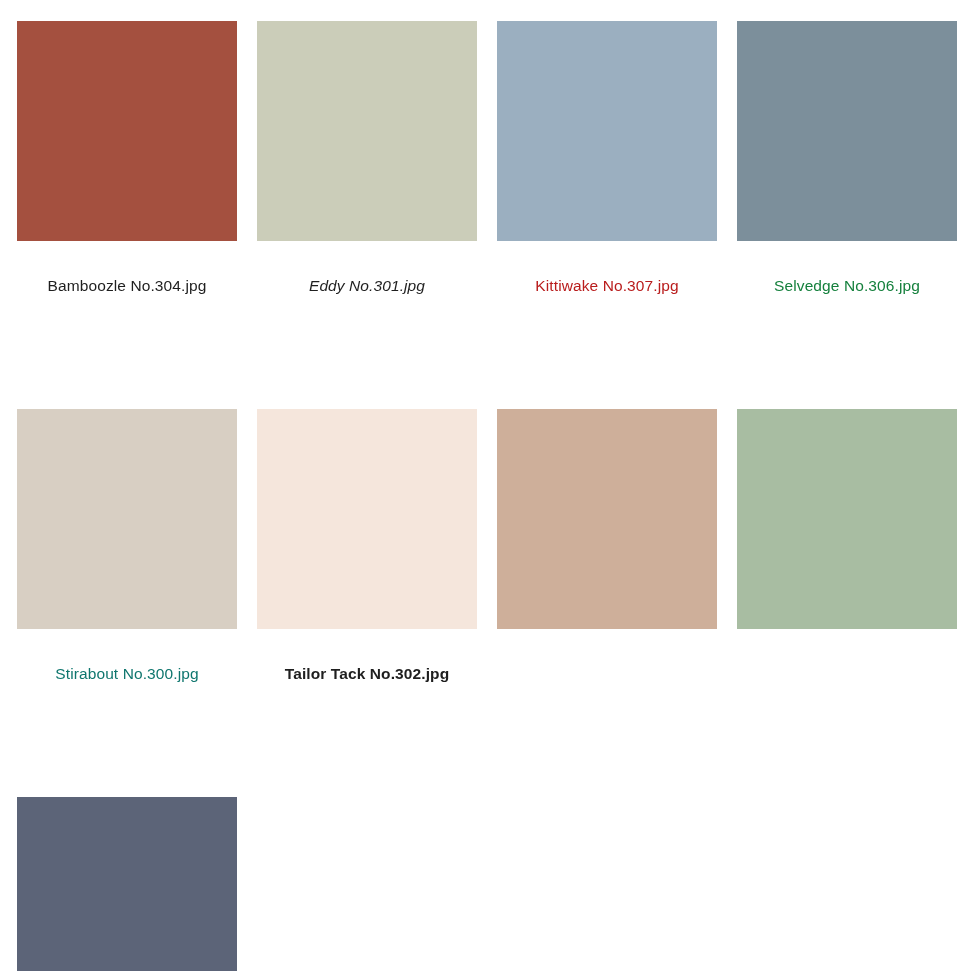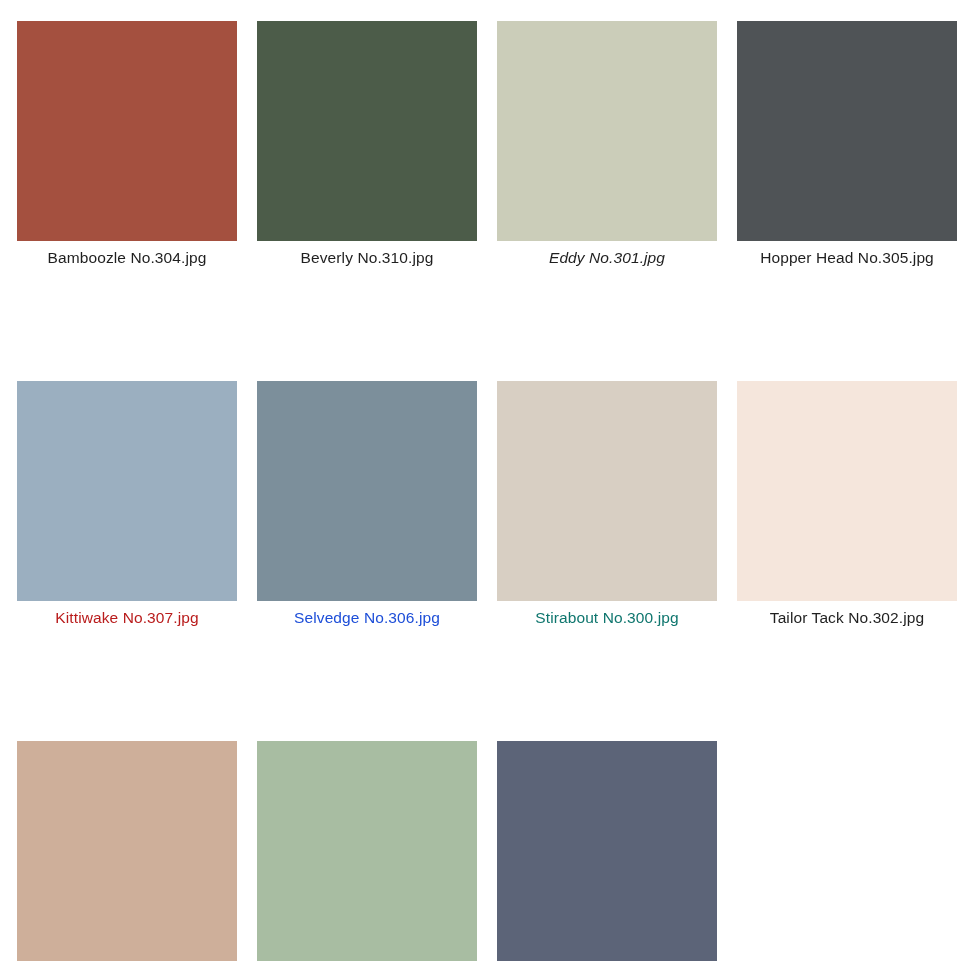--- a/index.html
+++ b/index.html
@@ -42,74 +42,66 @@
   }
 
   .swatch {
     width: 220px;
     height: 220px;
     display: block;
     background: #cccccc;
   }
 
   .caption {
-    margin-top: 8px;
+    margin-top: 36px;
     font-size: 15.5px;
     line-height: 18px;
     color: #1f1f1f;
     letter-spacing: 0.1px;
     text-align: right;
     white-space: nowrap;
     font-family: "Liberation Sans", sans-serif;
   }
 </style>
 </head>
 <body style="background-color: rgb(255, 255, 255);">
 
 <div id="gallery">
   <div class="grid">
 
     <div class="cell">
       <span class="swatch" style="background-color: rgb(164, 80, 63);"></span>
       <span class="caption" style="color: rgb(31, 31, 31);">Bamboozle No.304.jpg</span>
     </div>
 
-    <div class="cell">
-      <span class="swatch" style="background-color: rgb(76, 92, 73);"></span>
-      <span class="caption" style="color: rgb(31, 31, 31);">Beverly No.310.jpg</span>
-    </div>
 
     <div class="cell">
       <span class="swatch" style="background-color: rgb(203, 205, 185);"></span>
       <span class="caption" style="color: rgb(31, 31, 31); font-style: italic;">Eddy No.301.jpg</span>
     </div>
 
-    <div class="cell">
-      <span class="swatch" style="background-color: rgb(79, 83, 86);"></span>
-      <span class="caption" style="color: rgb(31, 31, 31);">Hopper Head No.305.jpg</span>
-    </div>
 
     <div class="cell">
       <span class="swatch" style="background-color: rgb(155, 175, 192);"></span>
       <span class="caption" style="color: #b91c1c;">Kittiwake No.307.jpg</span>
     </div>
 
     <div class="cell">
       <span class="swatch" style="background-color: rgb(124, 143, 155);"></span>
-      <span class="caption" style="color: #1d4ed8;">Selvedge No.306.jpg</span>
+      <span class="caption" style="color: #15803d;">Selvedge No.306.jpg</span>
     </div>
 
     <div class="cell">
       <span class="swatch" style="background-color: rgb(216, 207, 195);"></span>
       <span class="caption" style="color: #0f766e;">Stirabout No.300.jpg</span>
     </div>
 
     <div class="cell">
       <span class="swatch" style="background-color: rgb(245, 230, 220);"></span>
-      <span class="caption" style="color: rgb(31, 31, 31);">Tailor Tack No.302.jpg</span>
+      <span class="caption" style="color: rgb(31, 31, 31); font-weight: bold;">Tailor Tack No.302.jpg</span>
     </div>
 
     <div class="cell">
       <span class="swatch" style="background-color: rgb(206, 175, 154);"></span>
 
     </div>
 
     <div class="cell">
       <span class="swatch" style="background-color: rgb(168, 189, 162);"></span>
 

